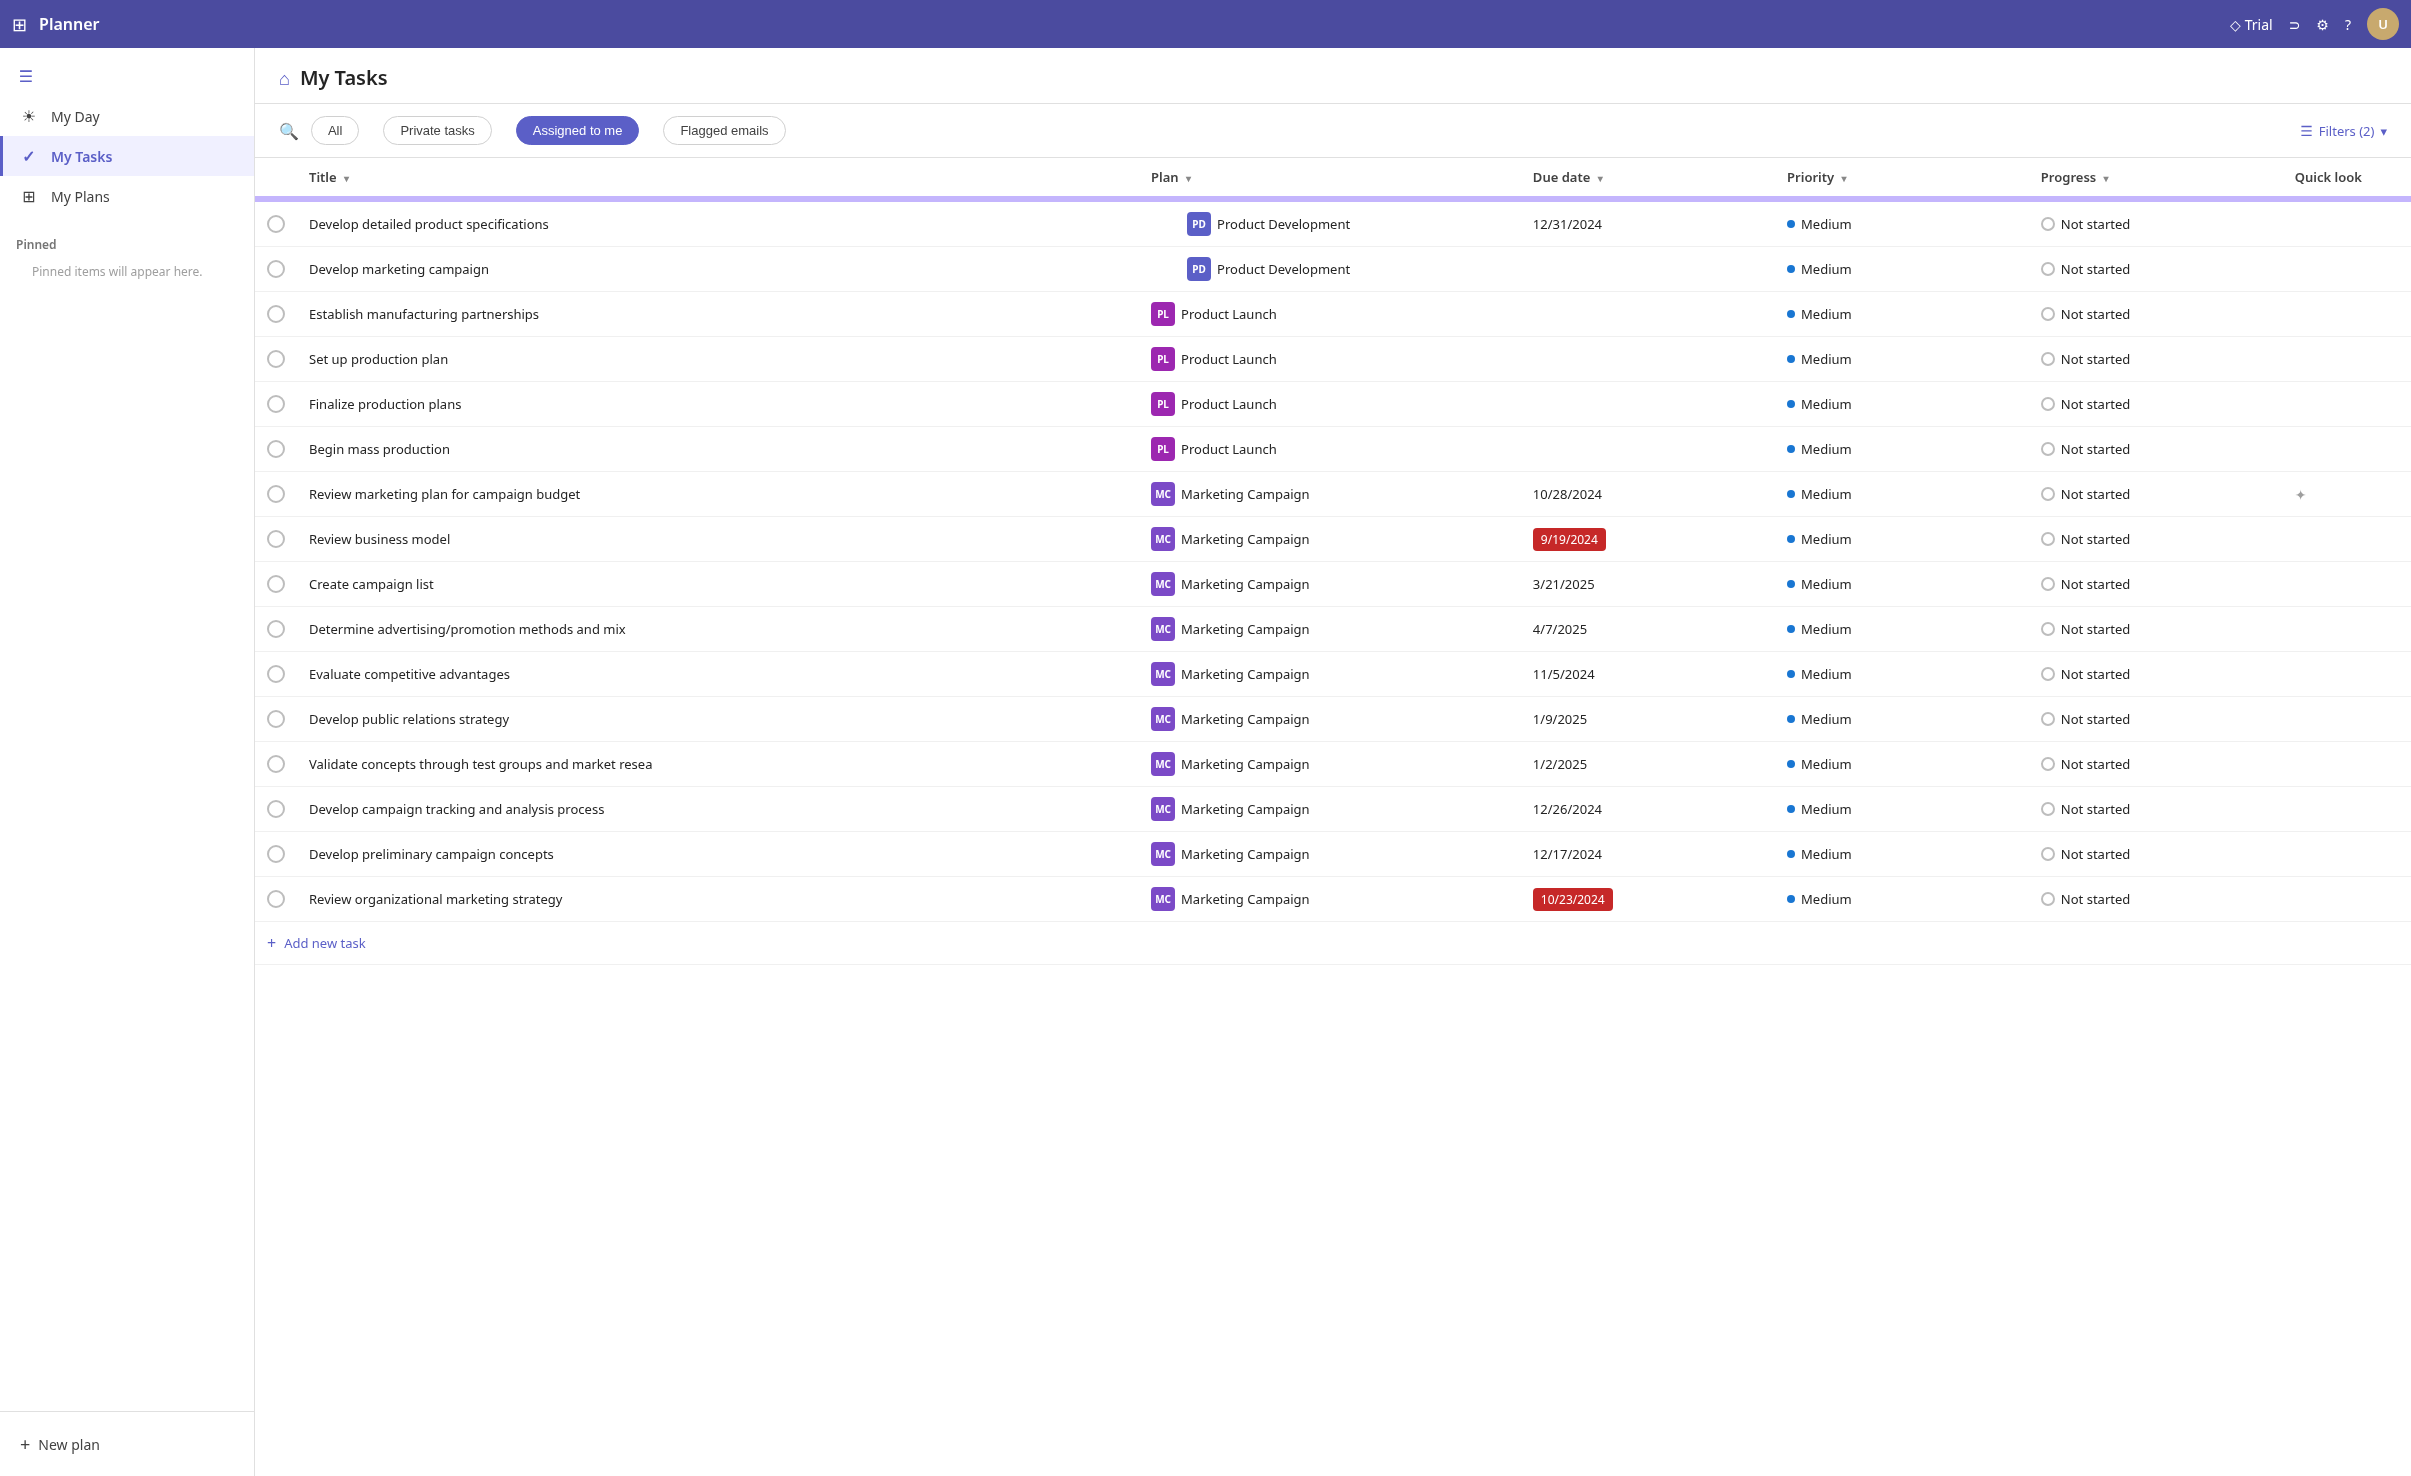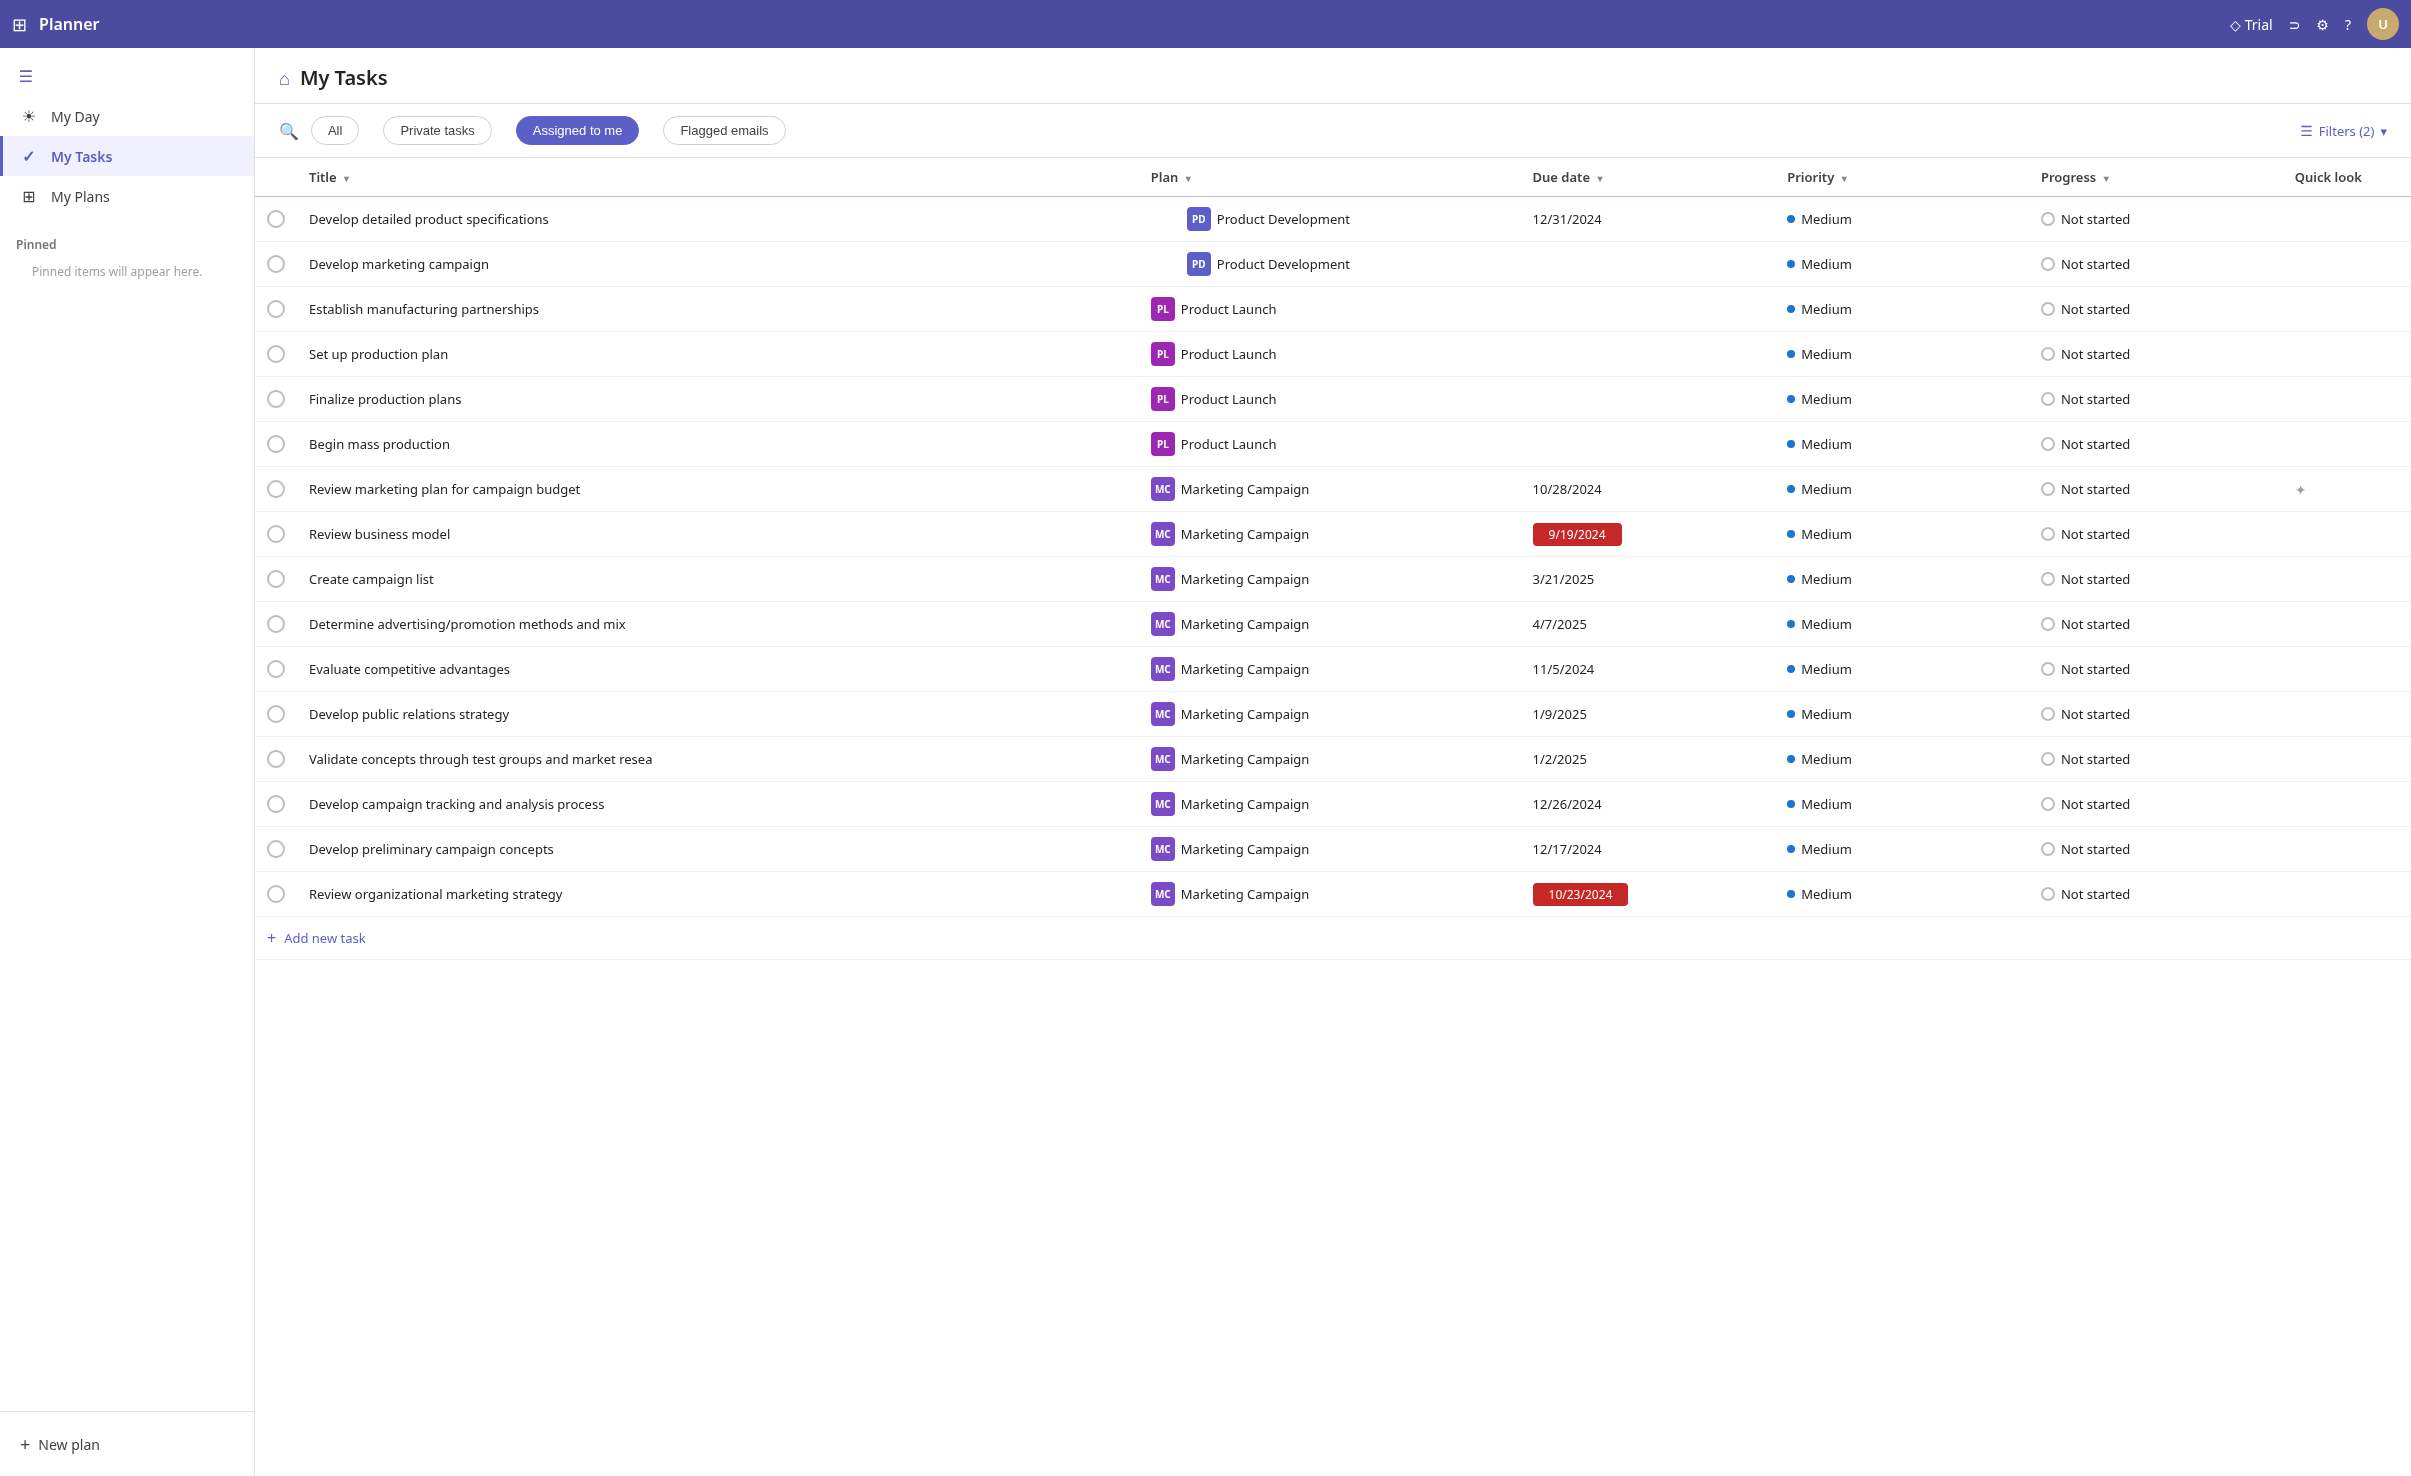--- a/index.html
+++ b/index.html
@@ -45,37 +45,37 @@
     
     .filter-bar { display: flex; align-items: center; padding: 12px 24px; gap: 8px; border-bottom: 1px solid #e0e0e0; }
     .filter-bar .search-icon { color: #616161; cursor: pointer; font-size: 16px; margin-right: 4px; }
     .filter-tab { padding: 6px 16px; border-radius: 16px; border: 1px solid #d0d0d0; background: white; cursor: pointer; font-size: 13px; color: #424242; }
     .filter-tab.active { background: #5b5fc7; color: white; border-color: #5b5fc7; }
     .filter-right { margin-left: auto; display: flex; align-items: center; gap: 6px; color: #5b5fc7; font-size: 13px; cursor: pointer; }
     .filter-icon { font-size: 14px; }
 
     
     .task-table { width: 100%; border-collapse: collapse; }
-    .task-table thead tr { border-bottom: 1px solid #c4b5fd; }
+    .task-table thead tr { border-bottom: 6px solid #c4b5fd; }
     .task-table thead th { padding: 10px 12px; text-align: left; font-size: 13px; font-weight: 600; color: #424242; white-space: nowrap; cursor: pointer; user-select: none; }
     .task-table thead th .sort-arrow { color: #888; margin-left: 4px; font-size: 10px; }
     .task-table tbody tr { border-bottom: 1px solid #f0f0f0; }
     .task-table td { padding: 10px 12px; font-size: 13px; color: #242424; vertical-align: middle; }
     .task-checkbox { width: 18px; height: 18px; border: 2px solid #bdbdbd; border-radius: 50%; cursor: pointer; flex-shrink: 0; }
     .title-cell { display: flex; align-items: center; gap: 10px; }
     .title-text { flex: 1; }
     .title-actions { display: flex; align-items: center; gap: 6px; opacity: 0; }
     .title-action-icon { color: #616161; cursor: pointer; font-size: 14px; }
     .plan-badge { display: inline-flex; align-items: center; gap: 6px; }
     .plan-icon { width: 24px; height: 24px; border-radius: 4px; display: flex; align-items: center; justify-content: center; color: white; font-size: 10px; font-weight: 700; flex-shrink: 0; }
     .plan-icon.pd { background: #5b5fc7; margin-left: 36px; }
     .plan-icon.pl { background: #9c27b0; }
     .plan-icon.mc { background: #7b4ac7; }
     .due-date { font-size: 13px; }
-    .due-date.overdue { background: #c62828; color: white; padding: 3px 16px; border-radius: 4px; font-size: 12px; }
+    .due-date.overdue { background: #c62828; color: white; padding: 3px 8px; border-radius: 4px; font-size: 12px; }
     .priority-cell { display: flex; align-items: center; gap: 6px; }
     .priority-dot { width: 8px; height: 8px; border-radius: 50%; background: #1976d2; flex-shrink: 0; }
     .progress-cell { display: flex; align-items: center; gap: 6px; }
     .progress-circle { width: 14px; height: 14px; border: 2px solid #bdbdbd; border-radius: 50%; flex-shrink: 0; }
     .quick-look-icon { color: #9e9e9e; font-size: 14px; cursor: pointer; }
     .add-task-row td { padding: 10px 12px; }
     .add-task-btn { display: flex; align-items: center; gap: 8px; color: #5b5fc7; cursor: pointer; font-size: 13px; }
     .col-title { width: 40%; }
     .col-checkbox { width: 40px; }
     .col-plan { width: 18%; }

